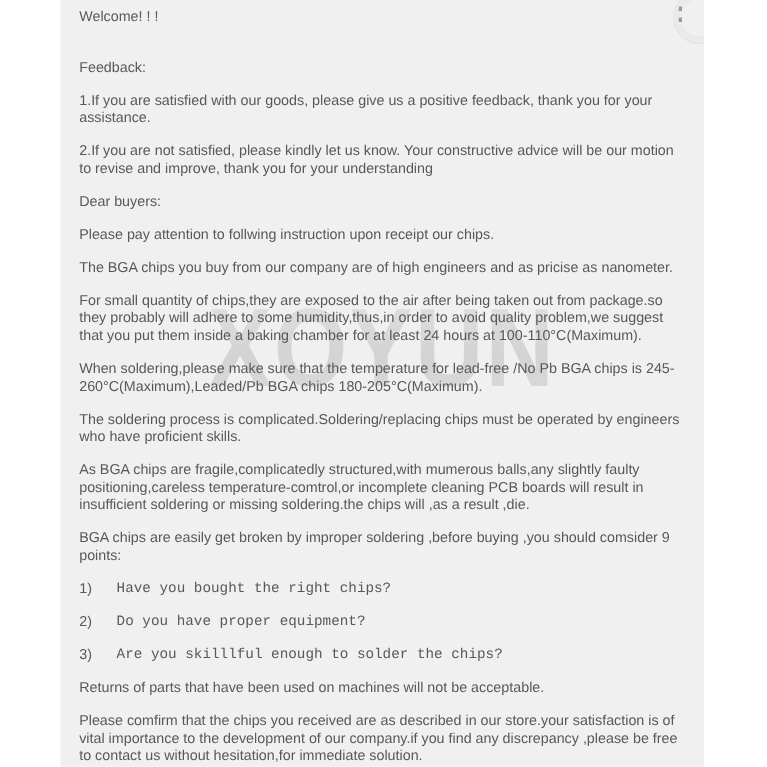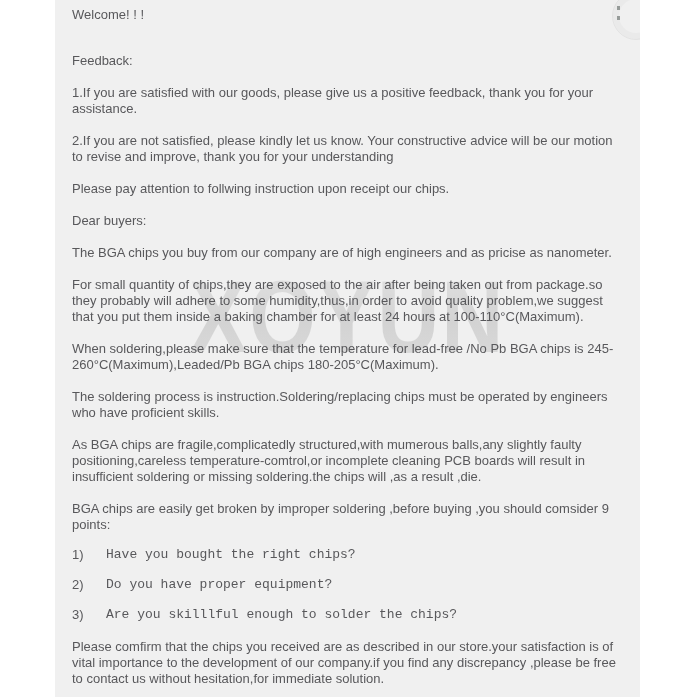--- a/index.html
+++ b/index.html
@@ -22,21 +22,21 @@
   }
   .content {
     position: relative;
     z-index: 2;
     padding: 7px 15px 0 17px;
     color: #58585b;
     font-size: 13px;
     line-height: 16px;
   }
   .content p {
-    margin: 16px 0 14px 0;
+    margin: 4px 0 14px 0;
   }
   .title {
     margin: 0 0 30px 0 !important;
   }
   .checklist {
     margin: 0;
   }
   .check-item {
     display: flex;
     margin: 0 0 14px 0;
@@ -101,40 +101,41 @@
     <span class="speck-2"></span>
   </div>
 
   <div class="content">
 
     <p class="title">Welcome! ! !</p>
 
     <p>Feedback:</p>
     <p>1.If you are satisfied with our goods, please give us a positive feedback, thank you for your assistance.</p>
     <p>2.If you are not satisfied, please kindly let us know. Your constructive advice will be our motion to revise and improve, thank you for your understanding</p>
+    <p>Dear buyers:</p>
     <p>Please pay attention to follwing instruction upon receipt our chips.</p>
-    <p>Dear buyers:</p>
     <p>The BGA chips you buy from our company are of  high engineers and as pricise as nanometer.</p>
     <p>For small quantity of chips,they are exposed to the air after being taken out from package.so they probably will adhere to some humidity,thus,in order to avoid quality problem,we suggest that you put them inside a baking chamber for at least 24 hours at 100-110°C(Maximum).</p>
     <p>When soldering,please make sure that the temperature for lead-free /No Pb BGA chips is 245-260°C(Maximum),Leaded/Pb BGA chips 180-205°C(Maximum).</p>
-    <p>The soldering process is instruction.Soldering/replacing chips must be operated by engineers who have proficient skills.</p>
+    <p>The soldering process is complicated.Soldering/replacing chips must be operated by engineers who have proficient skills.</p>
     <p>As BGA chips are fragile,complicatedly structured,with mumerous balls,any slightly faulty positioning,careless temperature-comtrol,or incomplete cleaning PCB boards will result in insufficient soldering or missing soldering.the chips will ,as a result ,die.</p>
     <p>BGA chips are easily get broken by improper soldering ,before buying ,you should comsider 9 points:</p>
 
     <div class="checklist">
       <div class="check-item">
         <span class="check-num">1)</span>
         <span class="check-text">Have you bought the right chips?</span>
       </div>
       <div class="check-item">
         <span class="check-num">2)</span>
         <span class="check-text">Do you have proper equipment?</span>
       </div>
       <div class="check-item">
         <span class="check-num">3)</span>
         <span class="check-text">Are you skilllful enough to solder the chips?</span>
       </div>
     </div>
 
+    <p>Returns of parts that have been used on machines will not be acceptable.</p>
     <p>Please comfirm that the chips you received are as described in our store.your satisfaction is of vital importance to the development of our company.if you find any discrepancy ,please be free to contact us without hesitation,for immediate solution.</p>
 
   </div>
 </div>
 
 </body></html>

